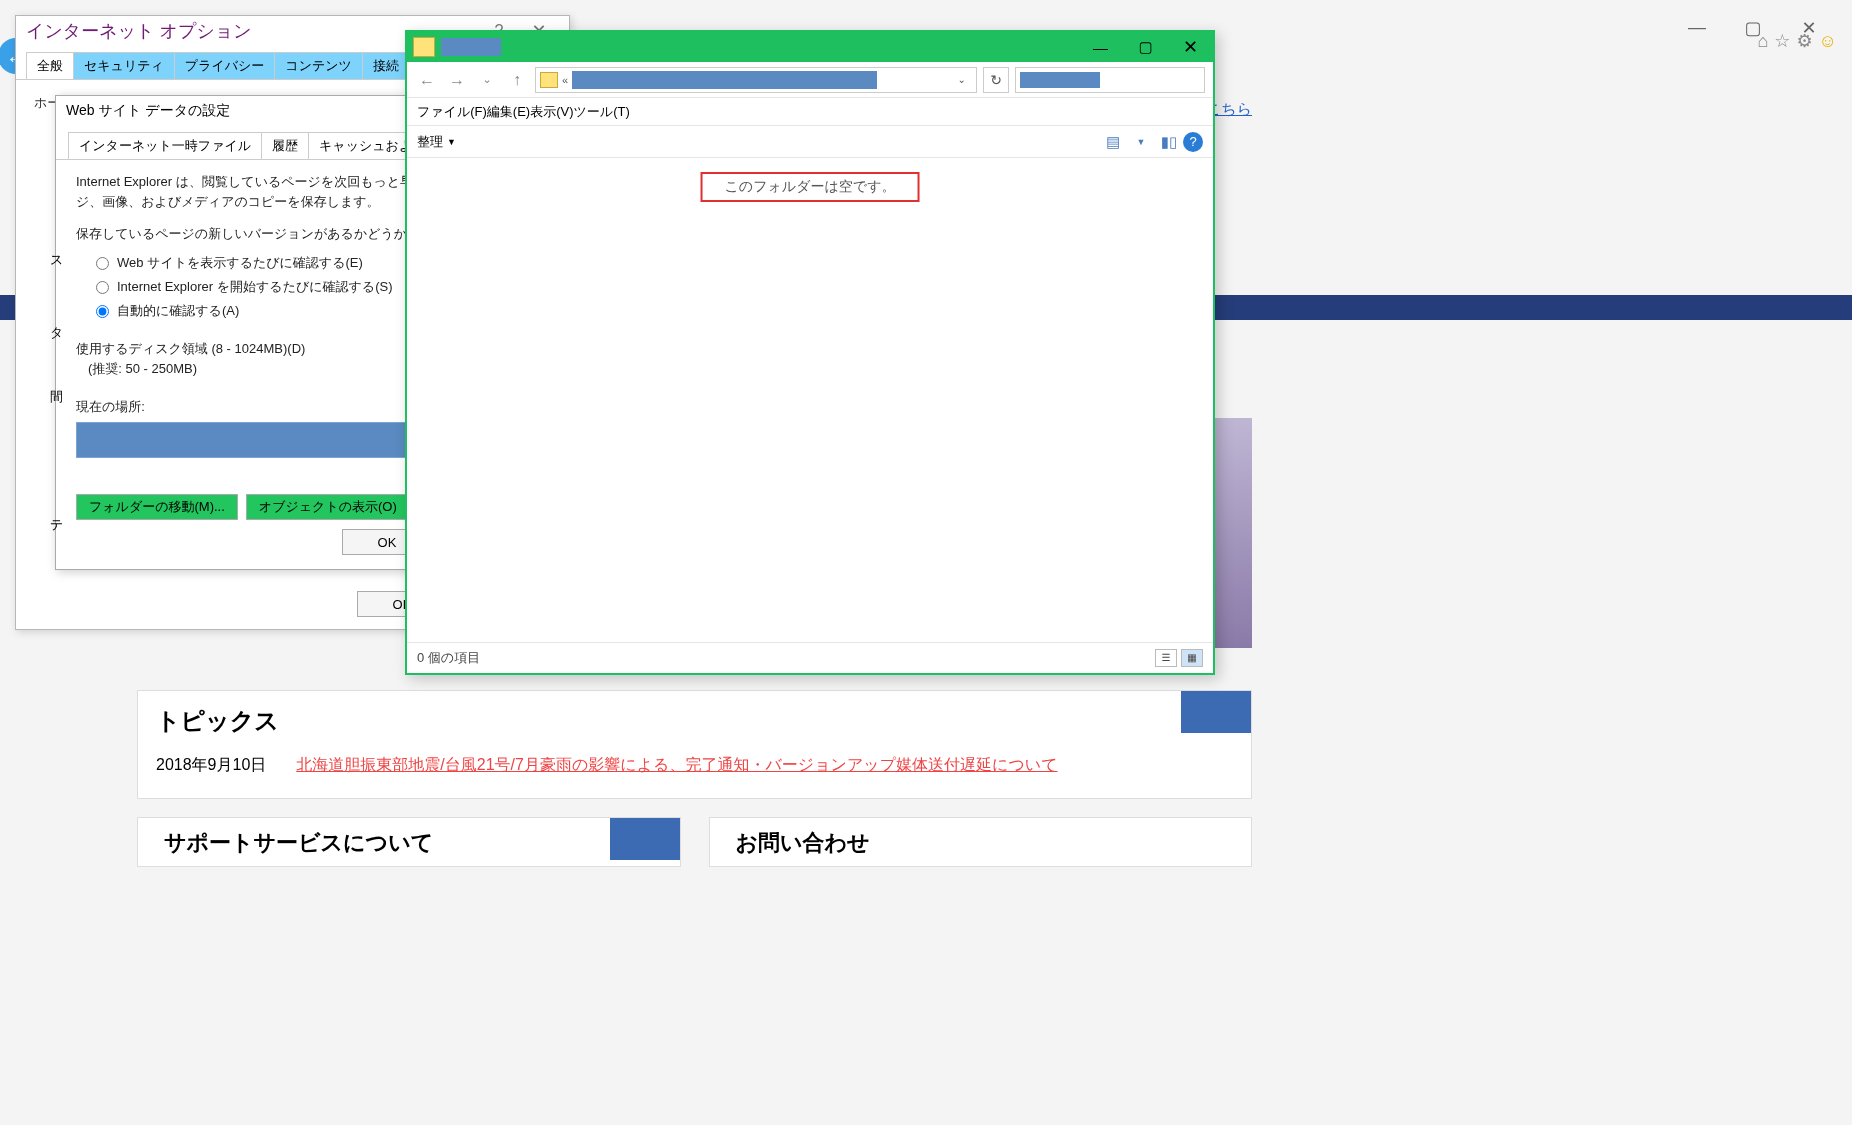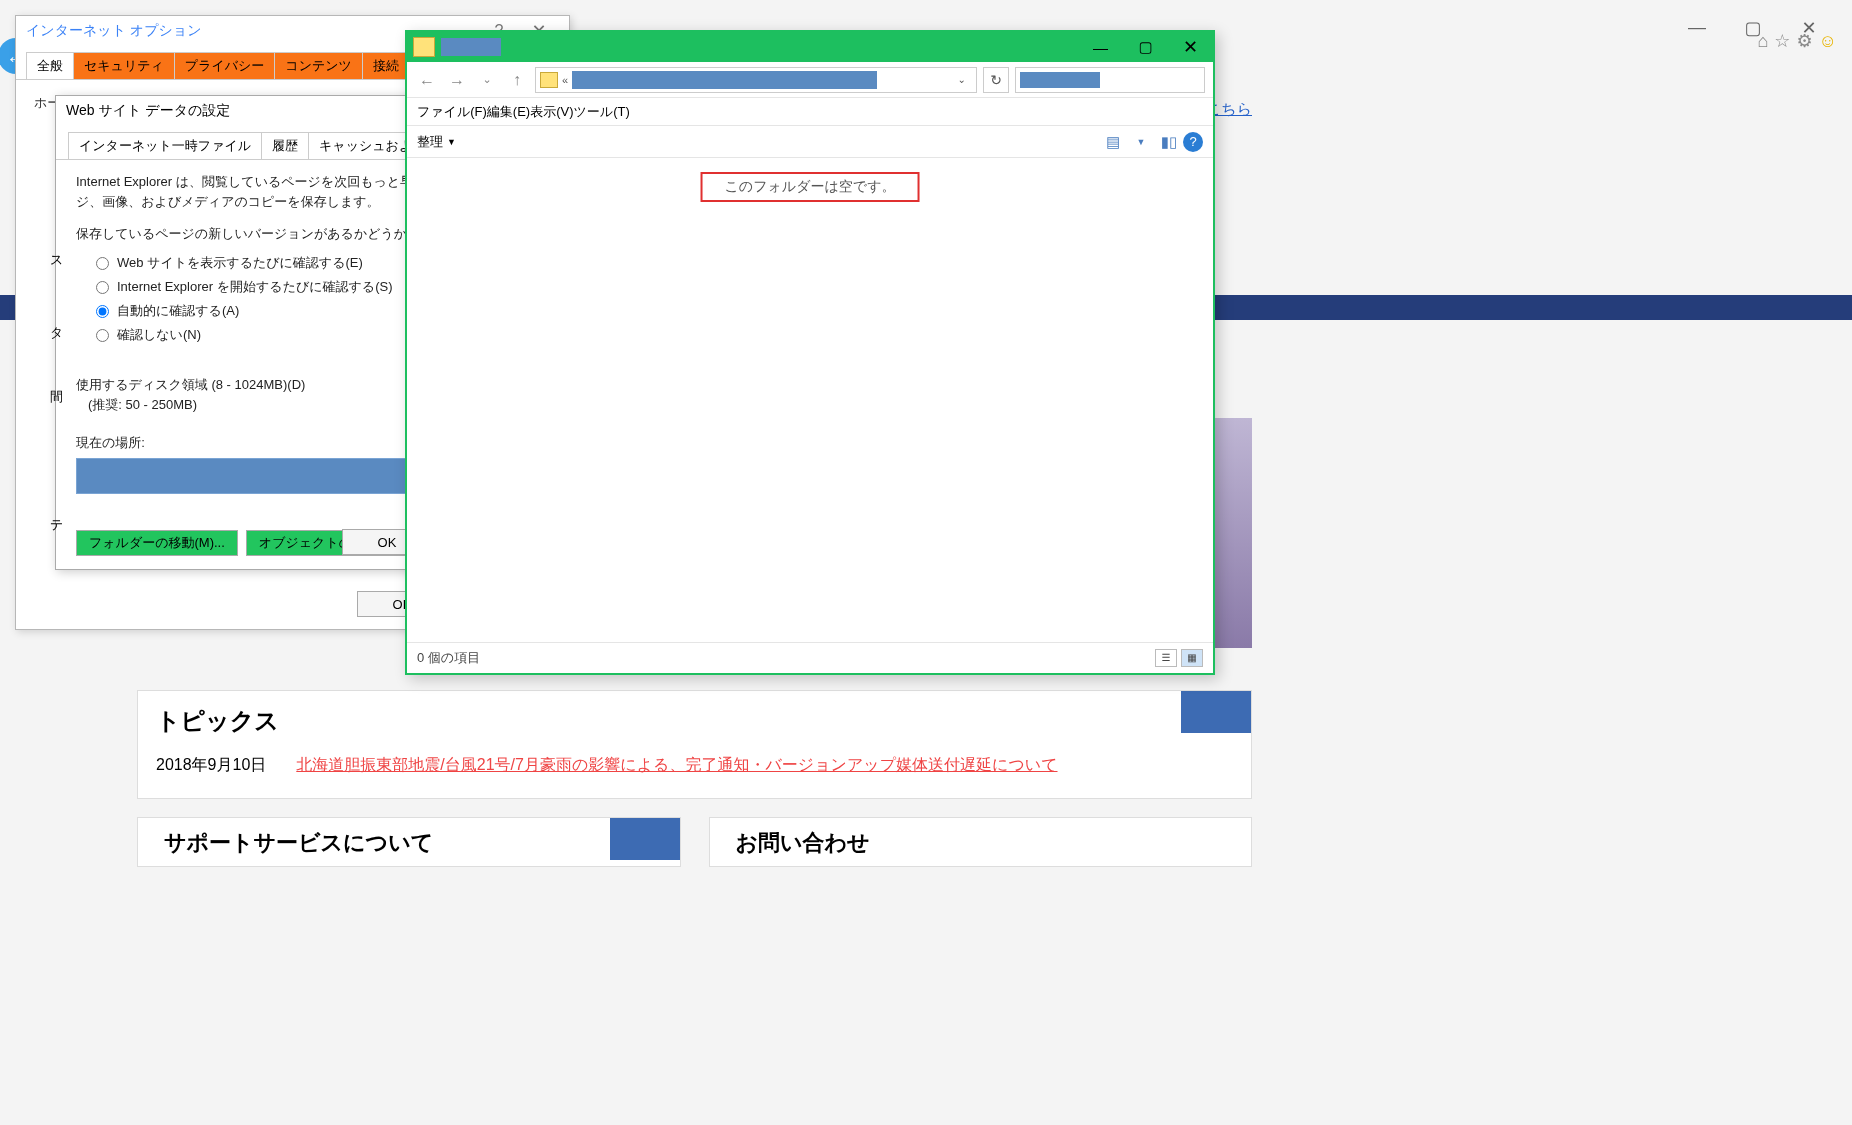--- a/index.html
+++ b/index.html
@@ -22,44 +22,44 @@
   .bg-topics .row .date { font-size: 16px; }
   .bg-topics .row a { color: #ef4444; text-decoration: underline; font-size: 16px; }
   .bg-lower { display: flex; gap: 28px; }
   .bg-lower .col { background: #fff; border: 1px solid #ddd; padding: 10px 26px 0; position: relative; flex: 1; height: 50px; }
   .bg-lower .col h3 { font-size: 22px; font-weight: bold; }
   .bg-lower .col .badge { position: absolute; right: 0; top: 0; width: 70px; height: 42px; background: #3d6bb3; }
 
   
   .dlg-io { position: absolute; left: 15px; top: 15px; width: 555px; height: 615px; background: #fff; border: 1px solid #b7b7b7; box-shadow: 2px 2px 8px rgba(0,0,0,.15); }
   .dlg-io .titlebar { height: 30px; display: flex; align-items: center; padding: 0 10px; }
-  .dlg-io .titlebar .title { flex: 1; font-size: 14px; color: #3b82f6; }
+  .dlg-io .titlebar .title { flex: 1; font-size: 18px; color: #701a75; }
   .dlg-io .titlebar .help { width: 40px; text-align: center; color: #777; font-size: 16px; }
   .dlg-io .titlebar .close { width: 40px; text-align: center; color: #777; font-size: 18px; }
   .dlg-io .tabs { display: flex; padding: 6px 10px 0; gap: 0; border-bottom: 1px solid #ccc; }
-  .dlg-io .tab { padding: 4px 10px; border: 1px solid #ccc; border-bottom: none; background: #f97316; font-size: 13px; margin-right: -1px; white-space: nowrap; }
+  .dlg-io .tab { padding: 4px 10px; border: 1px solid #ccc; border-bottom: none; background: #7dd3fc; font-size: 13px; margin-right: -1px; white-space: nowrap; }
   .dlg-io .tab.active { position: relative; z-index: 1; background: #fff; }
   .dlg-io .body { padding: 10px 18px; }
   .dlg-io .grp-label { font-size: 13px; color: #333; padding: 4px 0; }
   .dlg-io .ok-row { position: absolute; bottom: 12px; right: 20px; display: flex; gap: 12px; }
   .dlg-io .ok-row button { width: 90px; height: 26px; border: 1px solid #aaa; background: #f5f5f5; font-size: 13px; }
 
   
   .dlg-ws { position: absolute; left: 55px; top: 95px; width: 500px; height: 475px; background: #fff; border: 1px solid #aaa; box-shadow: 2px 2px 10px rgba(0,0,0,.2); }
   .dlg-ws .titlebar { height: 30px; display: flex; align-items: center; padding: 0 10px; }
   .dlg-ws .titlebar .title { flex: 1; font-size: 14px; }
   .dlg-ws .tabs { display: flex; padding: 6px 12px 0; border-bottom: 1px solid #ccc; }
   .dlg-ws .tab { padding: 4px 10px; border: 1px solid #ccc; border-bottom: none; font-size: 13px; margin-right: -1px; }
   .dlg-ws .tab.active { background: #fff; }
   .dlg-ws .body { padding: 12px 20px; font-size: 13px; color: #222; }
   .dlg-ws .desc { margin-bottom: 14px; line-height: 1.5; }
   .dlg-ws .chklabel { margin-bottom: 8px; }
   .dlg-ws .radio-row { display: flex; align-items: center; gap: 8px; padding: 3px 0 3px 20px; }
   .dlg-ws .radio-row input { width: 13px; height: 13px; }
-  .dlg-ws .disk { margin-top: 28px; line-height: 1.5; }
+  .dlg-ws .disk { margin-top: 16px; line-height: 1.5; }
   .dlg-ws .loc-label { margin-top: 20px; }
   .dlg-ws .loc-box { margin-top: 6px; height: 36px; background: #5a8ac1; border: 1px solid #7aa4d4; }
   .dlg-ws .btn-row { display: flex; gap: 8px; margin-top: 36px; }
   .dlg-ws .btn-row button { height: 26px; padding: 0 12px; border: 1px solid #aaa; background: #22c55e; font-size: 13px; }
   .dlg-ws .ok-row { position: absolute; bottom: 14px; right: 20px; display: flex; gap: 12px; }
   .dlg-ws .ok-row button { width: 90px; height: 26px; border: 1px solid #aaa; background: #f5f5f5; font-size: 13px; }
 
   
   .explorer { position: absolute; left: 405px; top: 30px; width: 810px; height: 645px; background: #fff; border: 2px solid #1dbf5f; box-shadow: 4px 4px 14px rgba(0,0,0,.2); }
   .explorer .titlebar { height: 30px; background: #1dbf5f; display: flex; align-items: center; }
@@ -174,24 +174,20 @@
       <span>Web サイトを表示するたびに確認する(E)</span>
     </div>
     <div class="radio-row">
       <input type="radio" name="r" style="">
       <span>Internet Explorer を開始するたびに確認する(S)</span>
     </div>
     <div class="radio-row">
       <input type="radio" name="r" checked="" style="">
       <span>自動的に確認する(A)</span>
     </div>
-    <div class="radio-row">
-      <input type="radio" name="r" style="">
-      <span>確認しない(N)</span>
-    </div>
     <div class="disk">
       <div>使用するディスク領域 (8 - 1024MB)(D)</div>
       <div style="padding-left:12px">(推奨: 50 - 250MB)</div>
     </div>
     <div class="loc-label">現在の場所:</div>
     <div class="loc-box"></div>
     <div class="btn-row">
       <button>フォルダーの移動(M)...</button>
       <button>オブジェクトの表示(O)</button>
       <button>ファイルの</button>

